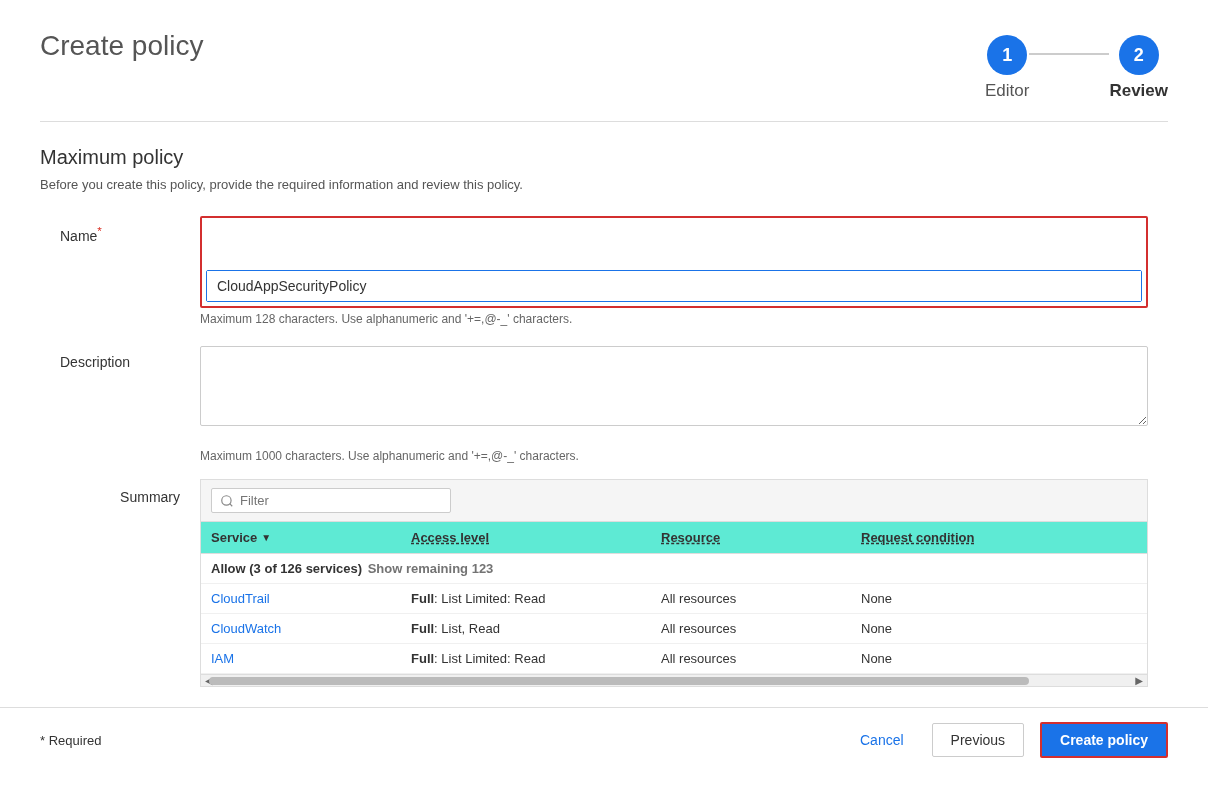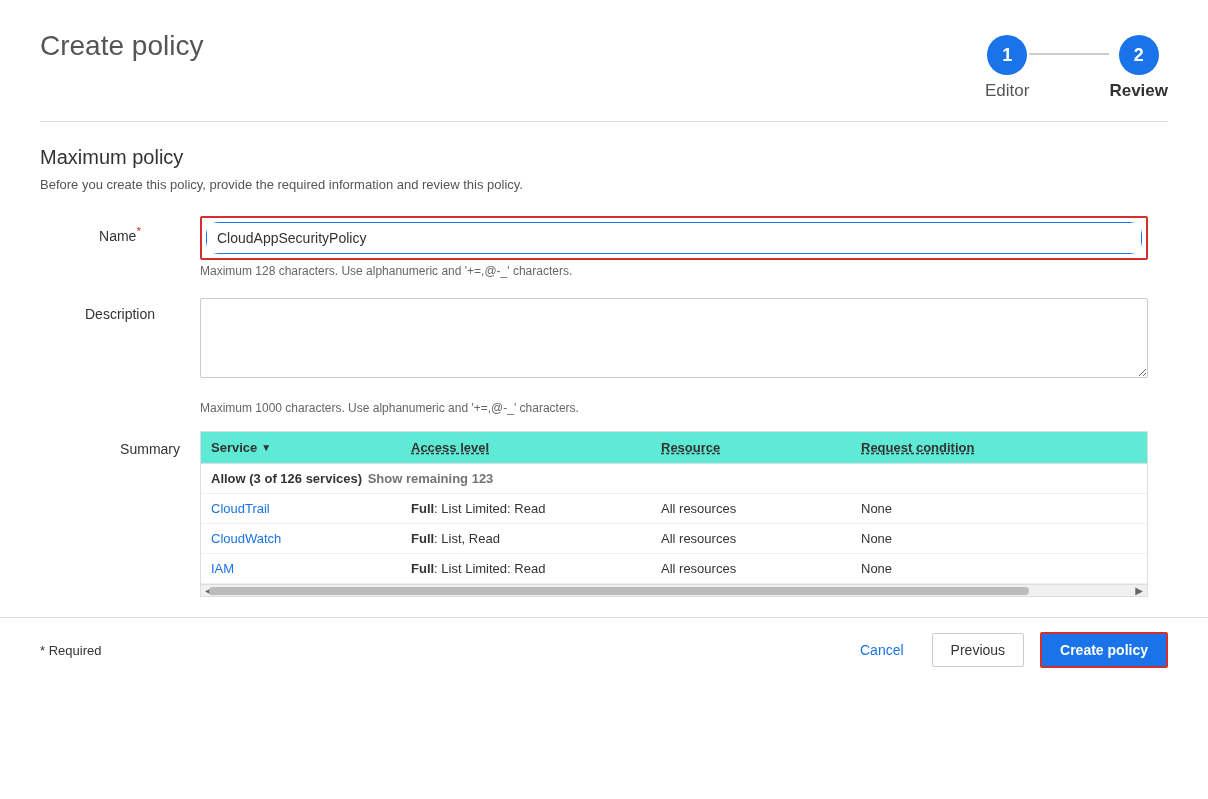--- a/index.html
+++ b/index.html
@@ -108,21 +108,21 @@
       align-items: flex-start;
       margin-bottom: 20px;
     }
 
     .form-label {
       width: 140px;
       min-width: 140px;
       font-size: 14px;
       color: #333;
       padding-top: 8px;
-      text-align: center;
+      text-align: left;
       padding-right: 20px;
     }
 
     .form-label sup {
       color: #d93025;
     }
 
     .form-field {
       flex: 1;
     }
@@ -361,23 +361,24 @@
 
     
     .name-outer-box {
       border: 2px solid #d32f2f;
       border-radius: 2px;
       padding: 4px;
     }
 
     .name-inner-input {
       border: 1px solid #1a73e8;
-      border-radius: 12px;
+      border-radius: 2px;
       padding: 0;
       width: 100%;
+      margin-top: 48px;
     }
 
     .name-inner-input input {
       width: 100%;
       padding: 7px 10px;
       font-size: 14px;
       border: none;
       outline: none;
       color: #333;
     }
@@ -431,20 +432,29 @@
       </div>
     </div>
   </div>
 
   <div class="desc-hint">Maximum 1000 characters. Use alphanumeric and '+=,@-_' characters.</div>
 
   <div class="form-row" style="margin-top: 16px; padding: 0 20px;">
     <div class="summary-label">Summary</div>
     <div class="summary-box">
 
+      <div class="filter-bar">
+        <div class="filter-input-wrap">
+          <svg width="14" height="14" viewBox="0 0 24 24" fill="none" stroke="#888" stroke-width="2">
+            <circle cx="11" cy="11" r="8"></circle>
+              <line x1="21" y1="21" x2="16.65" y2="16.65"></line>
+          </svg>
+          <input class="filter-input" type="text" placeholder="Filter" style="">
+        </div>
+      </div>
 
       <div class="table-header">
         <div class="th">
           <span>Service</span>
           <span class="th-arrow">▼</span>
         </div>
         <div class="th underline">Access level</div>
         <div class="th underline">Resource</div>
         <div class="th underline">Request condition</div>
       </div>

